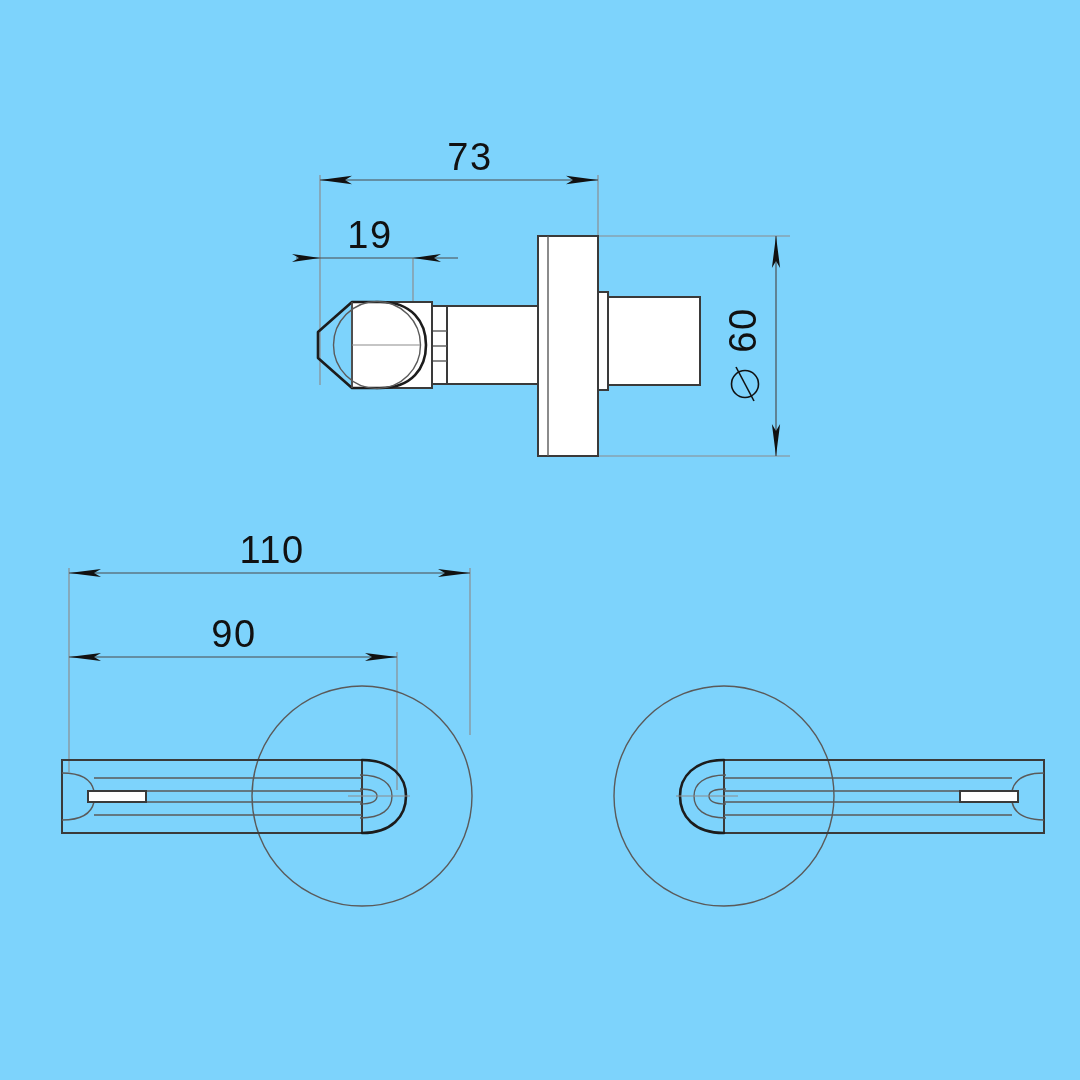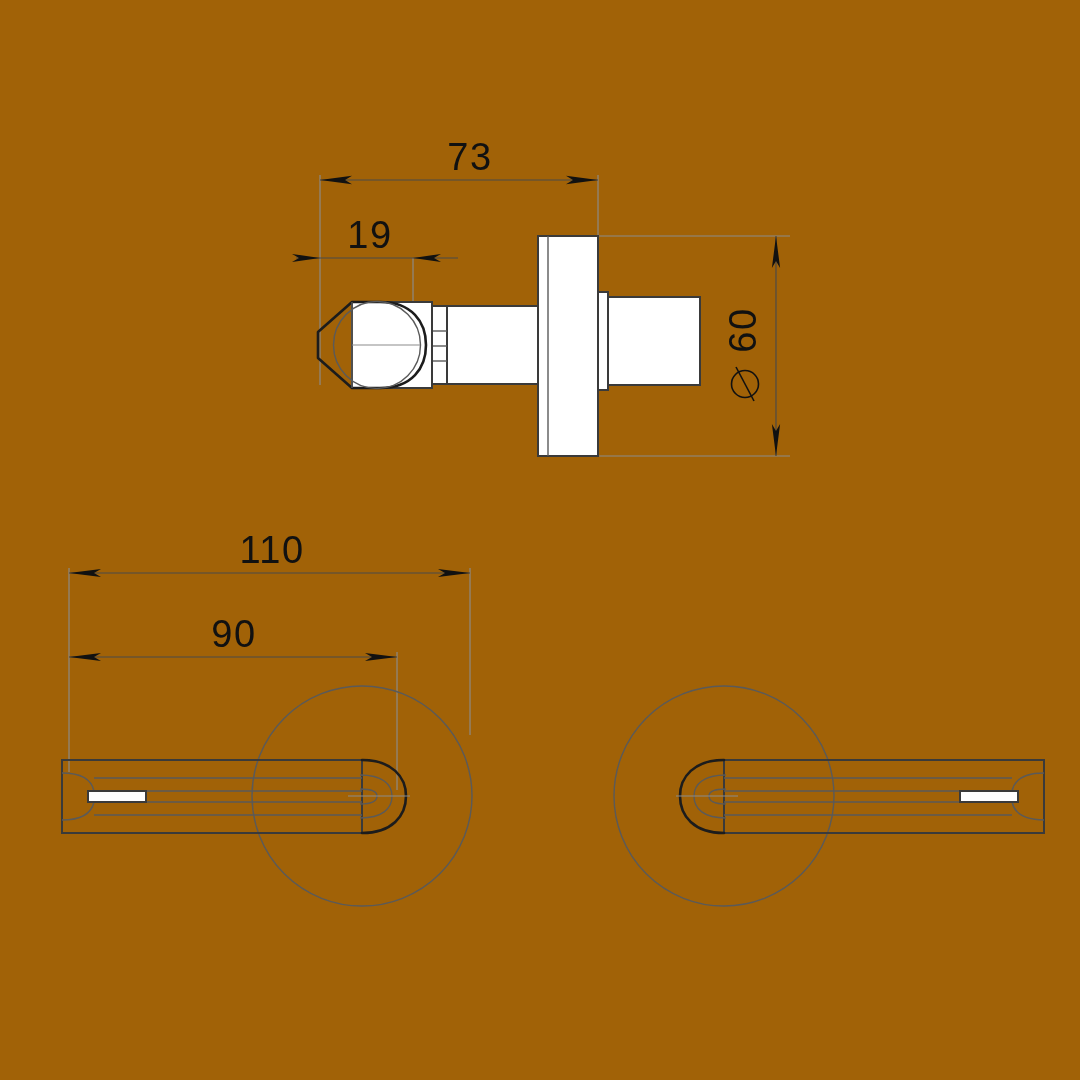--- a/index.html
+++ b/index.html
@@ -10,21 +10,21 @@
   body {
     width: 1080px;
     height: 1080px;
     font-family: "Liberation Sans", sans-serif;
     overflow: hidden;
   }
   #drawing-root {
     position: relative;
     width: 1080px;
     height: 1080px;
-    background: #a16207;
+    background: #7dd3fc;
   }
   svg#technical-drawing {
     display: block;
     width: 1080px;
     height: 1080px;
   }
   .obj-line {
     fill: none;
     stroke: #3a3a3a;
     stroke-width: 2;

